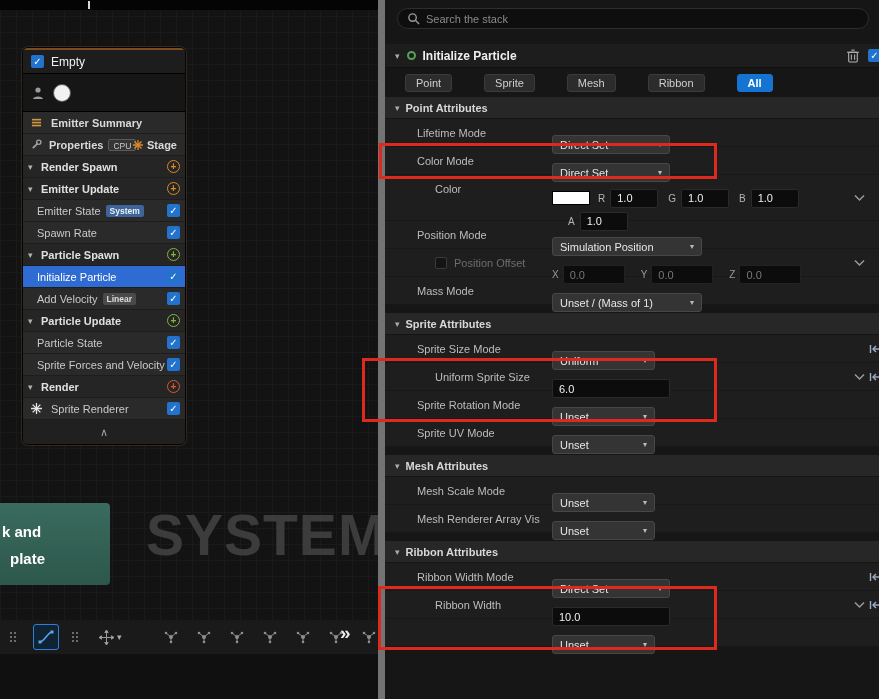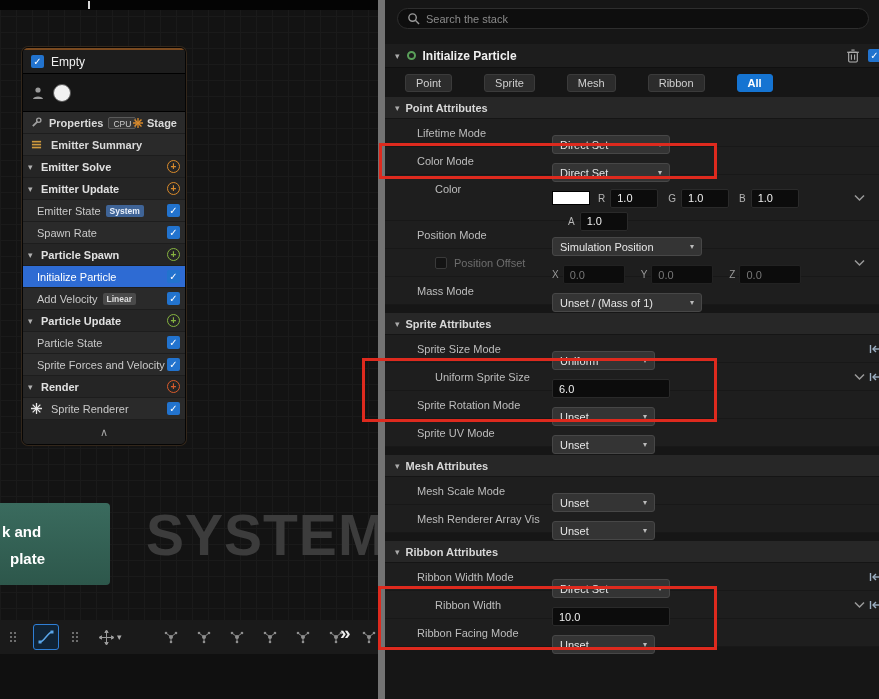--- a/index.html
+++ b/index.html
@@ -134,20 +134,32 @@
       <div class="niconrow">
         <span class="icon">
           <svg width="12" height="14" viewBox="0 0 12 14">
               <circle cx="6" cy="4" r="2.6" fill="#9a9a9a"></circle>
               <path d="M1 13 c0 -3.5 10 -3.5 10 0 Z" fill="#9a9a9a"></path>
             </svg>
         </span>
         <span class="thumb"></span>
       </div>
       <div id="node-rows">
+          <div class="nrow item">
+            <span class="licon">
+              <svg width="11" height="11" viewBox="0 0 12 12">
+                <g fill="#d09a3e">
+                  <rect x="1" y="2" width="10" height="1.8"></rect>
+                  <rect x="1" y="5.2" width="10" height="1.8"></rect>
+                  <rect x="1" y="8.4" width="10" height="1.8"></rect>
+                </g>
+              </svg>
+            </span>
+            <span>Emitter Summary</span>
+          </div>
           <div class="nrow props">
             <span class="licon">
               <svg width="11" height="11" viewBox="0 0 12 12">
                 <path d="M2 10 L7 5" stroke="#a0a0a0" stroke-width="2"></path>
                 <circle cx="8.5" cy="3.5" r="2.3" fill="none" stroke="#a0a0a0" stroke-width="1.5"></circle>
               </svg>
             </span>
             <span>Properties</span>
             <span class="badge cpu">CPU</span>
             <span class="stage">
@@ -157,35 +169,23 @@
                     <line x1="6" y1="0" x2="6" y2="12"></line>
                     <line x1="0" y1="6" x2="12" y2="6"></line>
                     <line x1="1.8" y1="1.8" x2="10.2" y2="10.2"></line>
                     <line x1="10.2" y1="1.8" x2="1.8" y2="10.2"></line>
                   </g>
                 </svg>
               </span>
               <span>Stage</span>
             </span>
           </div>
-          <div class="nrow item">
-            <span class="licon">
-              <svg width="11" height="11" viewBox="0 0 12 12">
-                <g fill="#d09a3e">
-                  <rect x="1" y="2" width="10" height="1.8"></rect>
-                  <rect x="1" y="5.2" width="10" height="1.8"></rect>
-                  <rect x="1" y="8.4" width="10" height="1.8"></rect>
-                </g>
-              </svg>
-            </span>
-            <span>Emitter Summary</span>
-          </div>
           <div class="nrow group">
             <span class="tri">▾</span>
-            <span>Emitter Solve</span>
+            <span>Render Spawn</span>
             <span class="plus orange">+</span>
           </div>
           <div class="nrow group">
             <span class="tri">▾</span>
             <span>Emitter Update</span>
             <span class="plus orange">+</span>
           </div>
           <div class="nrow module">
             <span>Emitter State</span>
             <span class="badge blue">System</span>
@@ -680,23 +680,20 @@
               <svg width="13" height="10" viewBox="0 0 13 10">
                 <g stroke="#9fb2c5" stroke-width="1.4" fill="none">
                   <line x1="1.5" y1="1" x2="1.5" y2="9"></line>
                   <line x1="12" y1="5" x2="4" y2="5"></line>
                   <path d="M7 2 L4 5 L7 8"></path>
                 </g>
               </svg>
             </span>
           </div>
           <div class="srow">
-            <div class="rlabel">
-              <span>Ribbon Facing Mode</span>
-            </div>
             <div class="rctl">
               <div class="dd" style="width: 103px;">
                 <span class="ddv">Unset</span>
                 <span class="ddc">▾</span>
               </div>
             </div>
           </div>
         </div>
       </div>
   </div>

